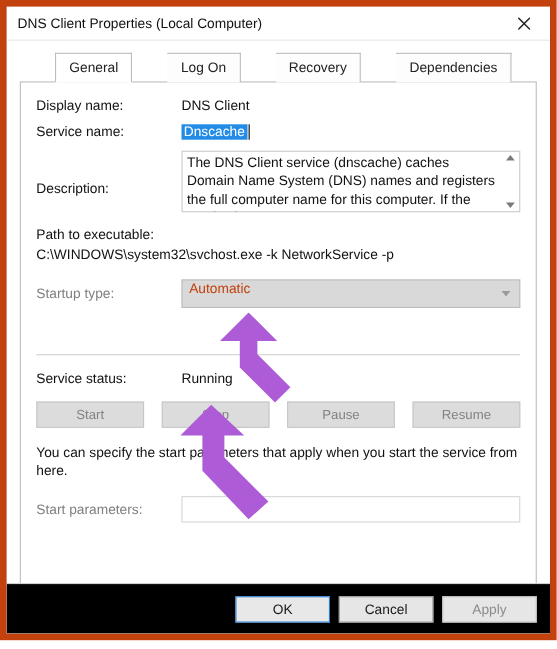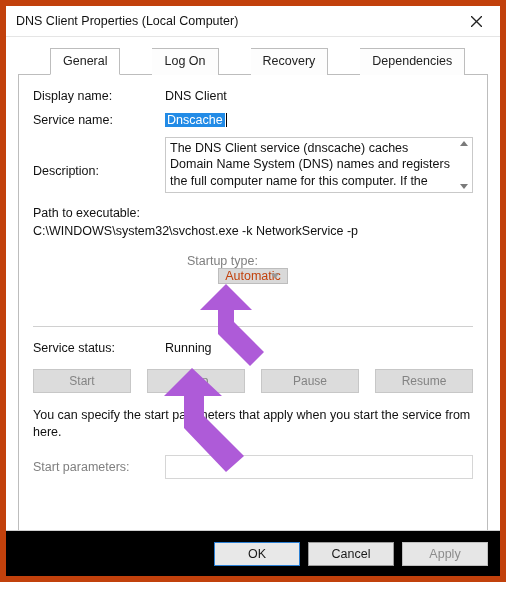--- a/index.html
+++ b/index.html
@@ -18,21 +18,21 @@
   .row .lab{width:132px;}
   .val{}
   .sel{display:inline-block;padding:0 2px;background:#228be6;color:#fff;position:relative;}
   .sel::after{content:"";position:absolute;right:-2px;top:0;bottom:0;width:1px;background:#000;}
   .desc-box{flex:1;height:56px;border:1px solid #c9c9c9;padding:2px 18px 2px 4px;font-size:12.5px;line-height:1.3;overflow:hidden;position:relative;box-sizing:border-box;}
   .desc-scroll{position:absolute;right:0;top:0;bottom:0;width:16px;display:flex;flex-direction:column;justify-content:space-between;align-items:center;}
   .desc-scroll div{width:0;height:0;border-left:4px solid transparent;border-right:4px solid transparent;}
   .arrow-up{border-bottom:5px solid #7a7a7a;margin-top:3px;}
   .arrow-down{border-top:5px solid #7a7a7a;margin-bottom:3px;}
   .path-block{margin:12px 0 14px 0;line-height:1.4;}
-  .startup-row{display:flex;align-items:center;margin-bottom:8px;flex-direction:column;}
+  .startup-row{display:flex;align-items:center;margin-bottom:8px;}
   .startup-row .lab{width:132px;color:#7f7f7f;}
   .combo{flex:1;height:24px;background:#d9d9d9;border:1px solid #bdbdbd;display:flex;padding:0 6px;color:#c2410c;position:relative;}
   .combo .tri{position:absolute;right:8px;top:50%;transform:translateY(-50%);width:0;height:0;border-left:4px solid transparent;border-right:4px solid transparent;border-top:5px solid #999;}
   .divider{height:1px;background:#d0d0d0;margin:42px 0 14px 0;}
   .status-row{display:flex;align-items:center;margin-bottom:14px;}
   .status-row .lab{width:132px;}
   .btn-row{display:flex;gap:16px;margin-bottom:14px;}
   .svc-btn{flex:1;height:24px;background:#dcdcdc;border:1px solid #c7c7c7;color:#838383;font-family:inherit;font-size:12px;}
   .note{margin:6px 0 14px 0;line-height:1.35;}
   .param-row{display:flex;align-items:center;}

